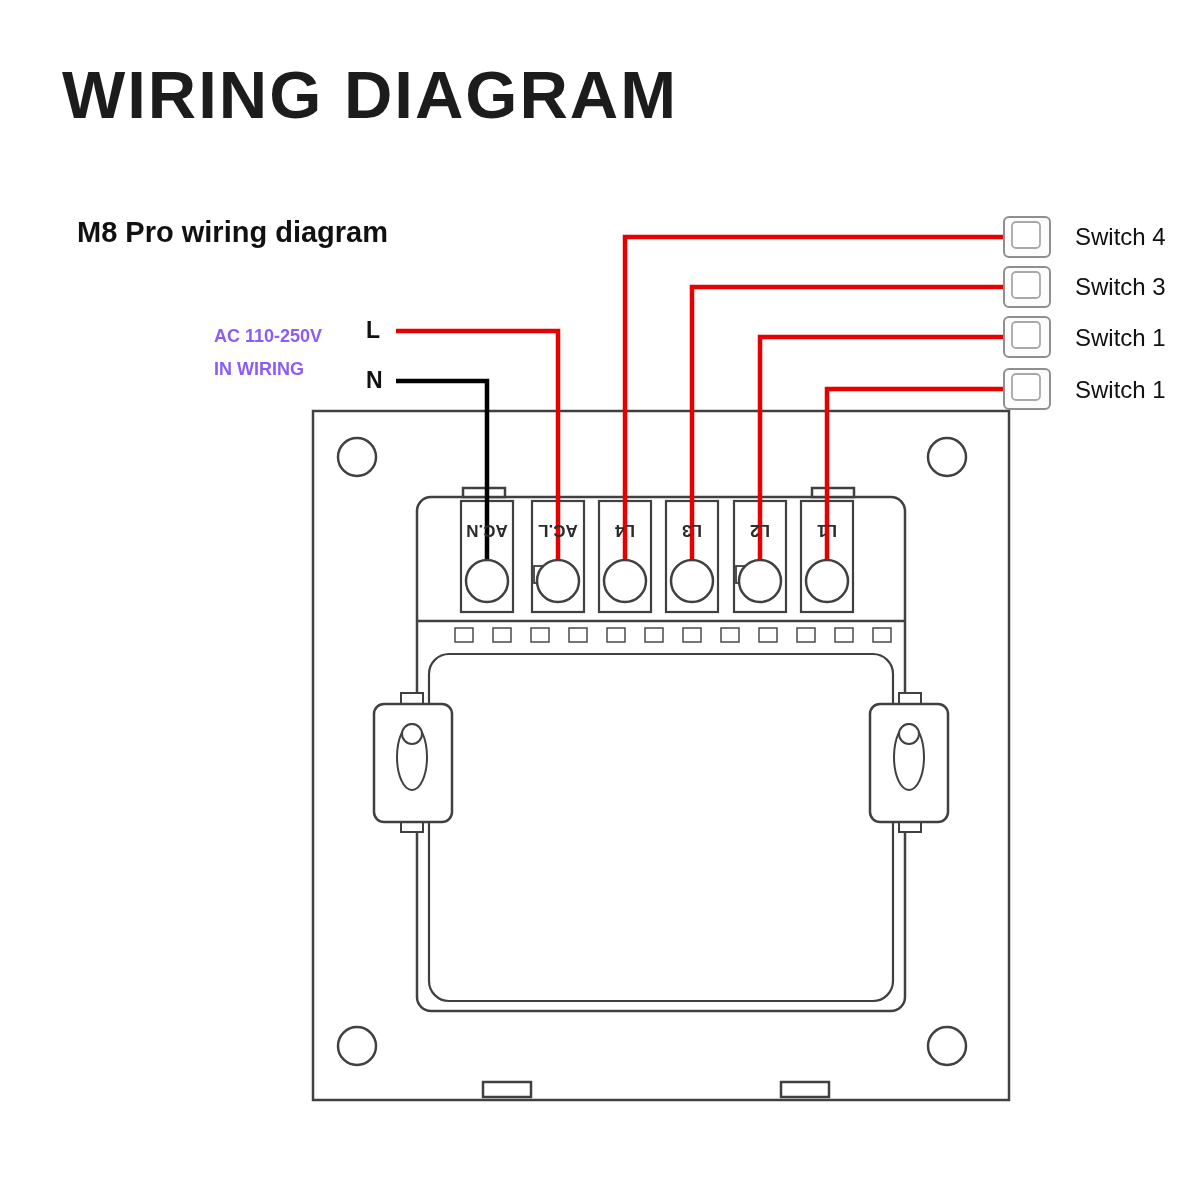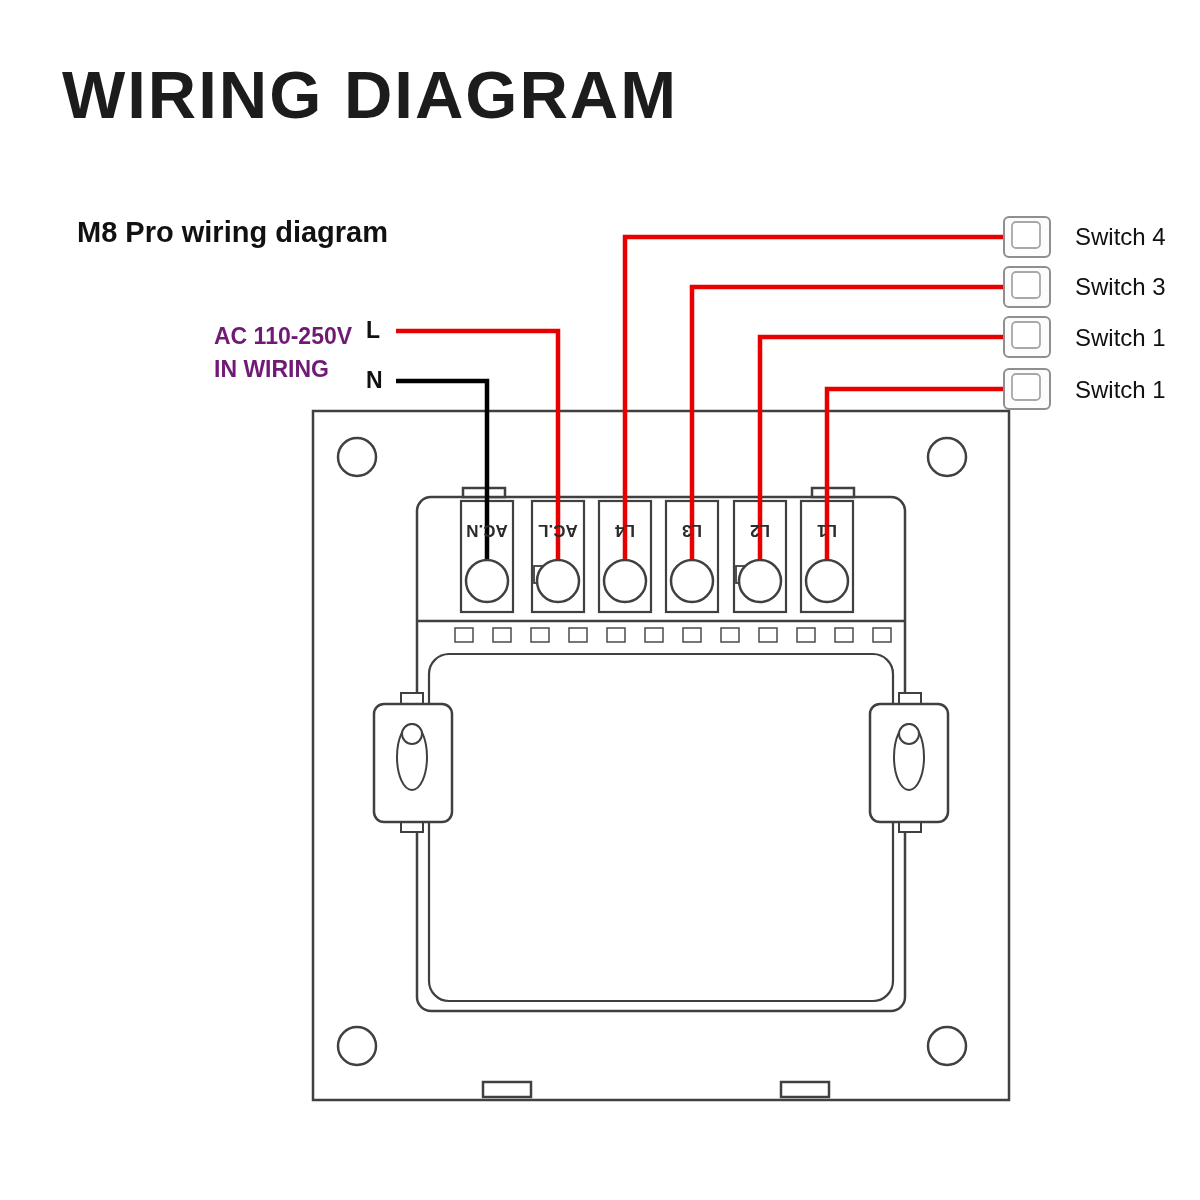--- a/index.html
+++ b/index.html
@@ -22,23 +22,23 @@
   .subtitle{
     left:33px;top:216px;
     font-size:29px;
     font-weight:bold;
     color:#111;
     white-space:nowrap;
     margin-left:44px;
   }
   .power-label{
     left:214px;top:320px;
-    font-size:23px;
+    font-size:18px;
     font-weight:bold;
-    color:#701a75;
+    color:#8b5cf6;
     line-height:33px;
     white-space:nowrap;
   }
   .ln-label{
     font-size:23px;
     font-weight:bold;
     color:#111;
   }
   .live-label{left:366px;top:317px;}
   .neutral-label{left:366px;top:367px;}

